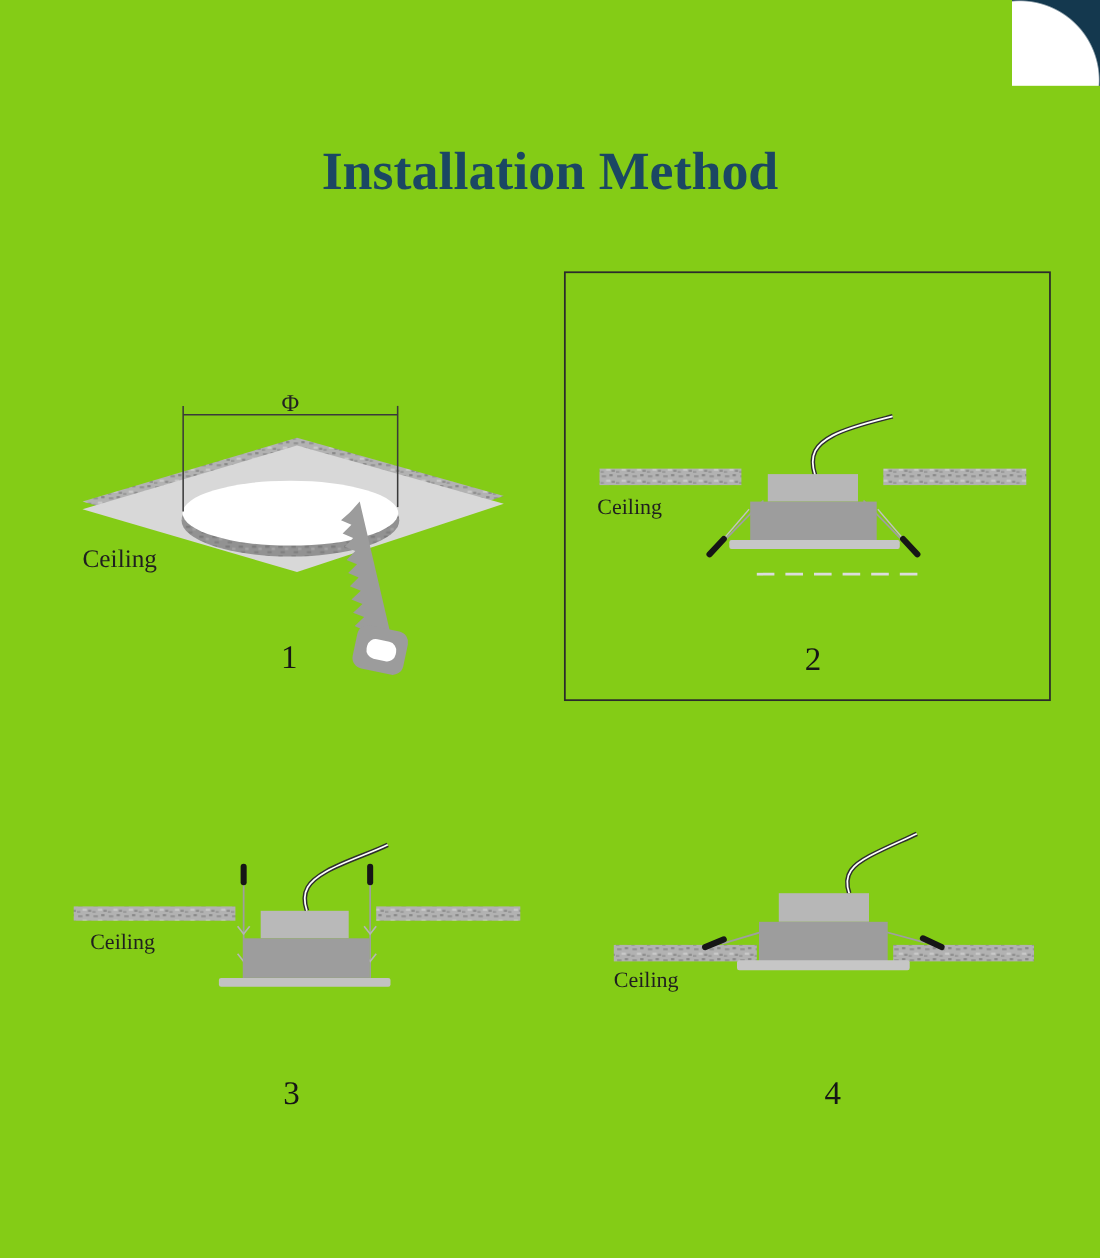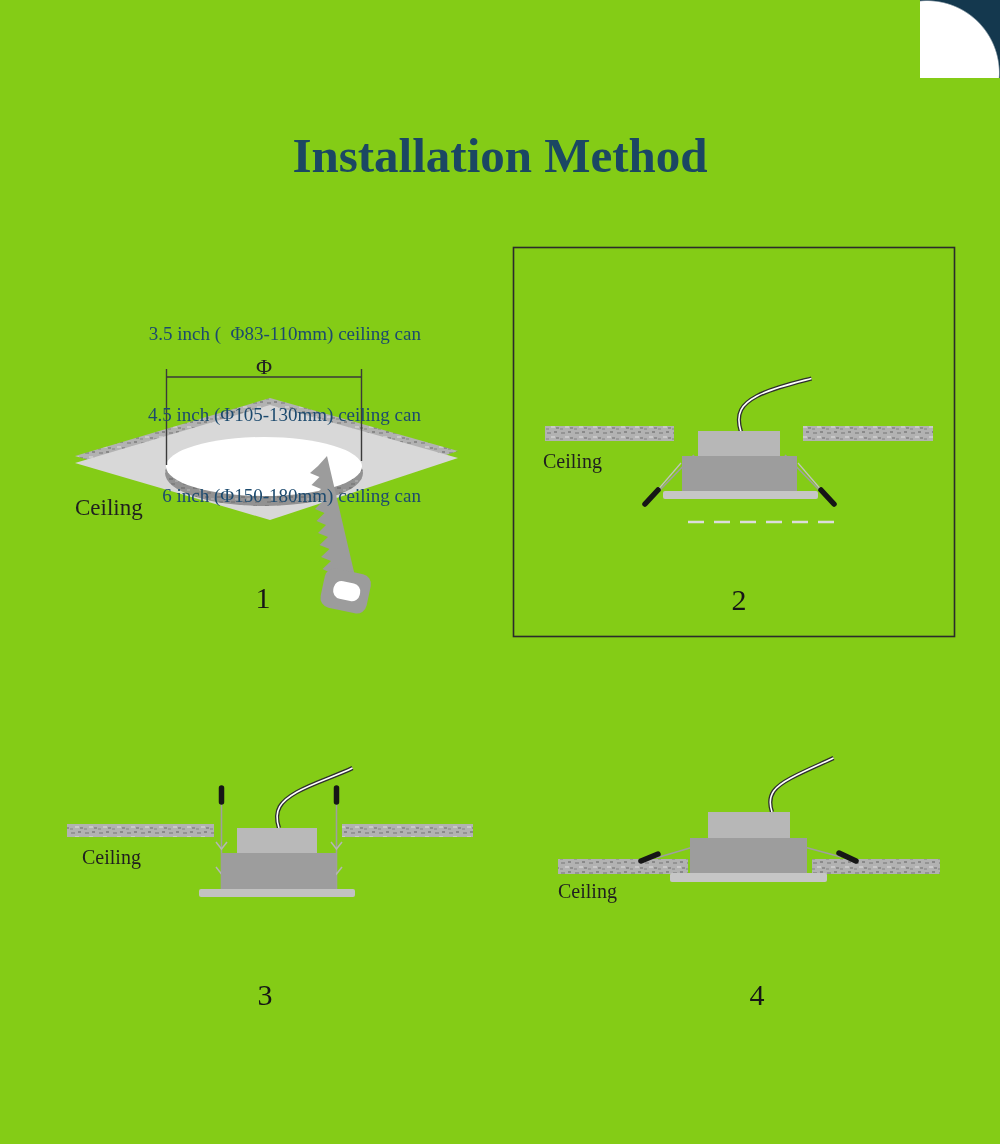--- a/index.html
+++ b/index.html
@@ -143,25 +143,20 @@
       <rect x="708" y="812" width="82" height="26" fill="#b7b7b7"></rect>
       <rect x="690" y="838" width="117" height="36" fill="#9d9d9d"></rect>
       <rect x="670" y="873" width="157" height="9" rx="2" fill="#c6c6c6"></rect>
     </g>
   </svg>
 
   <div class="corner-decor"></div>
 
   <div class="page-title">Installation Method</div>
 
-  <div class="specs">
-    <div>3.5 inch (  Φ83-110mm) ceiling can</div>
-    <div>4.5 inch (Φ105-130mm) ceiling can</div>
-    <div>6 inch (Φ150-180mm) ceiling can</div>
-  </div>
 
   <div class="lbl phi">Φ</div>
 
   <div class="lbl ceiling-1">Ceiling</div>
   <div class="lbl ceiling-2">Ceiling</div>
   <div class="lbl ceiling-3">Ceiling</div>
   <div class="lbl ceiling-4">Ceiling</div>
 
   <div class="lbl stepn step-1">1</div>
   <div class="lbl stepn step-2">2</div>

